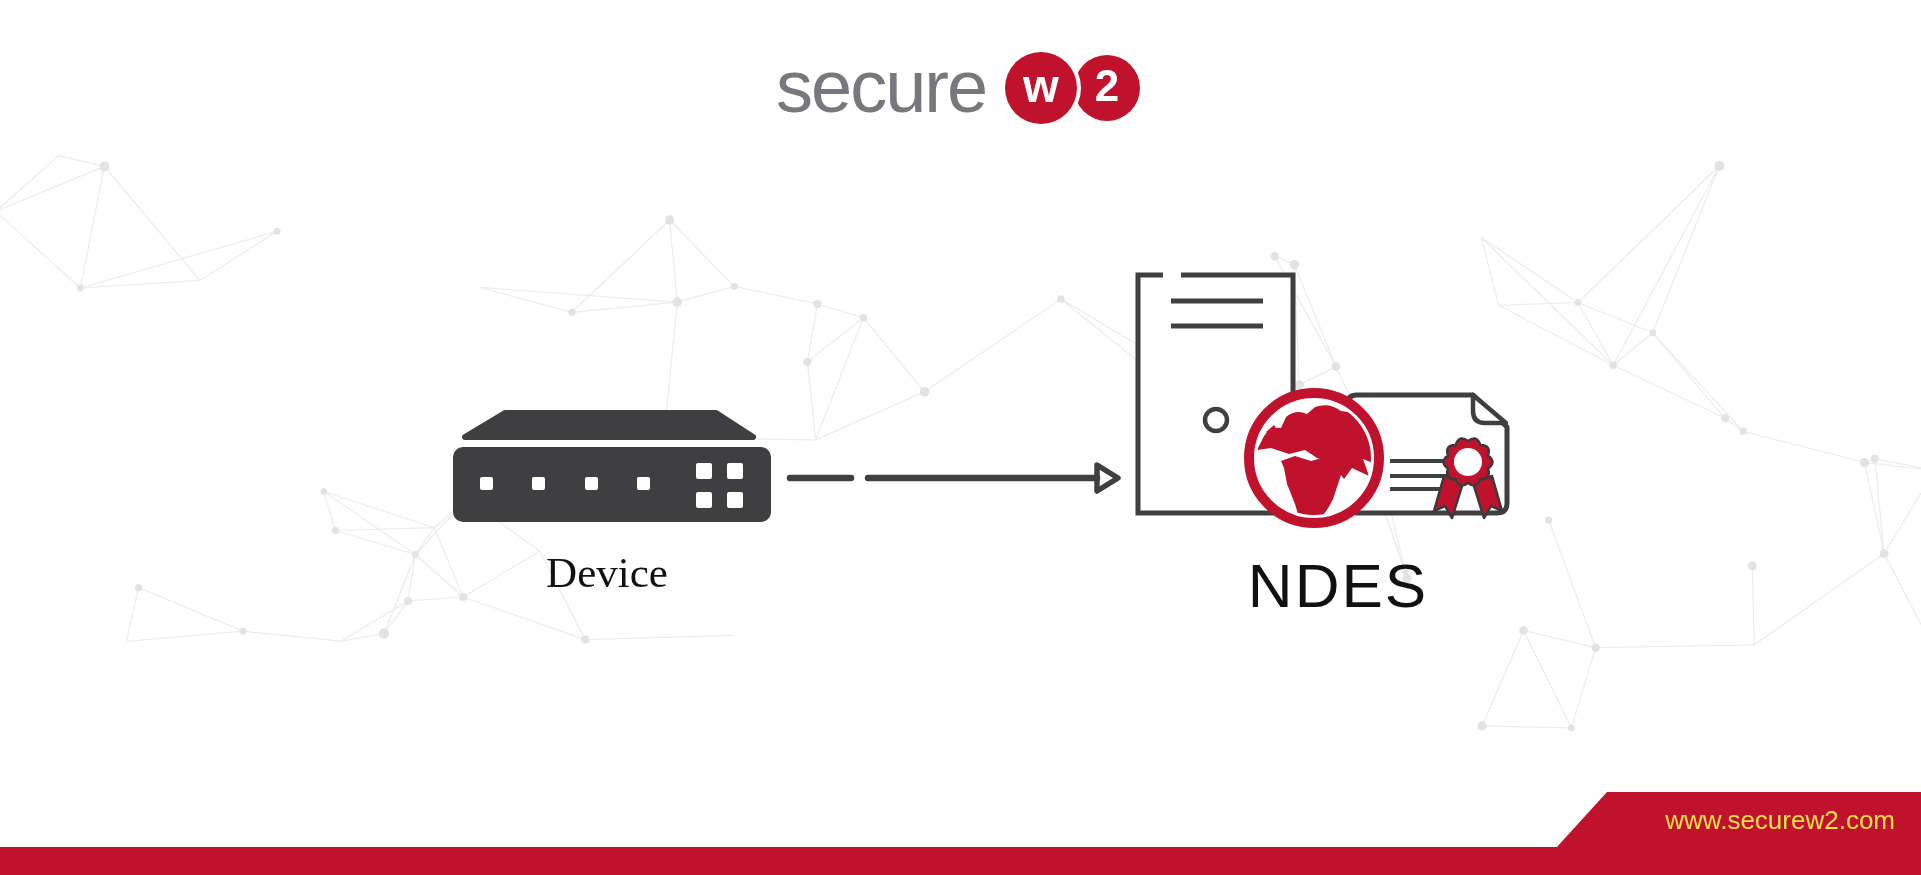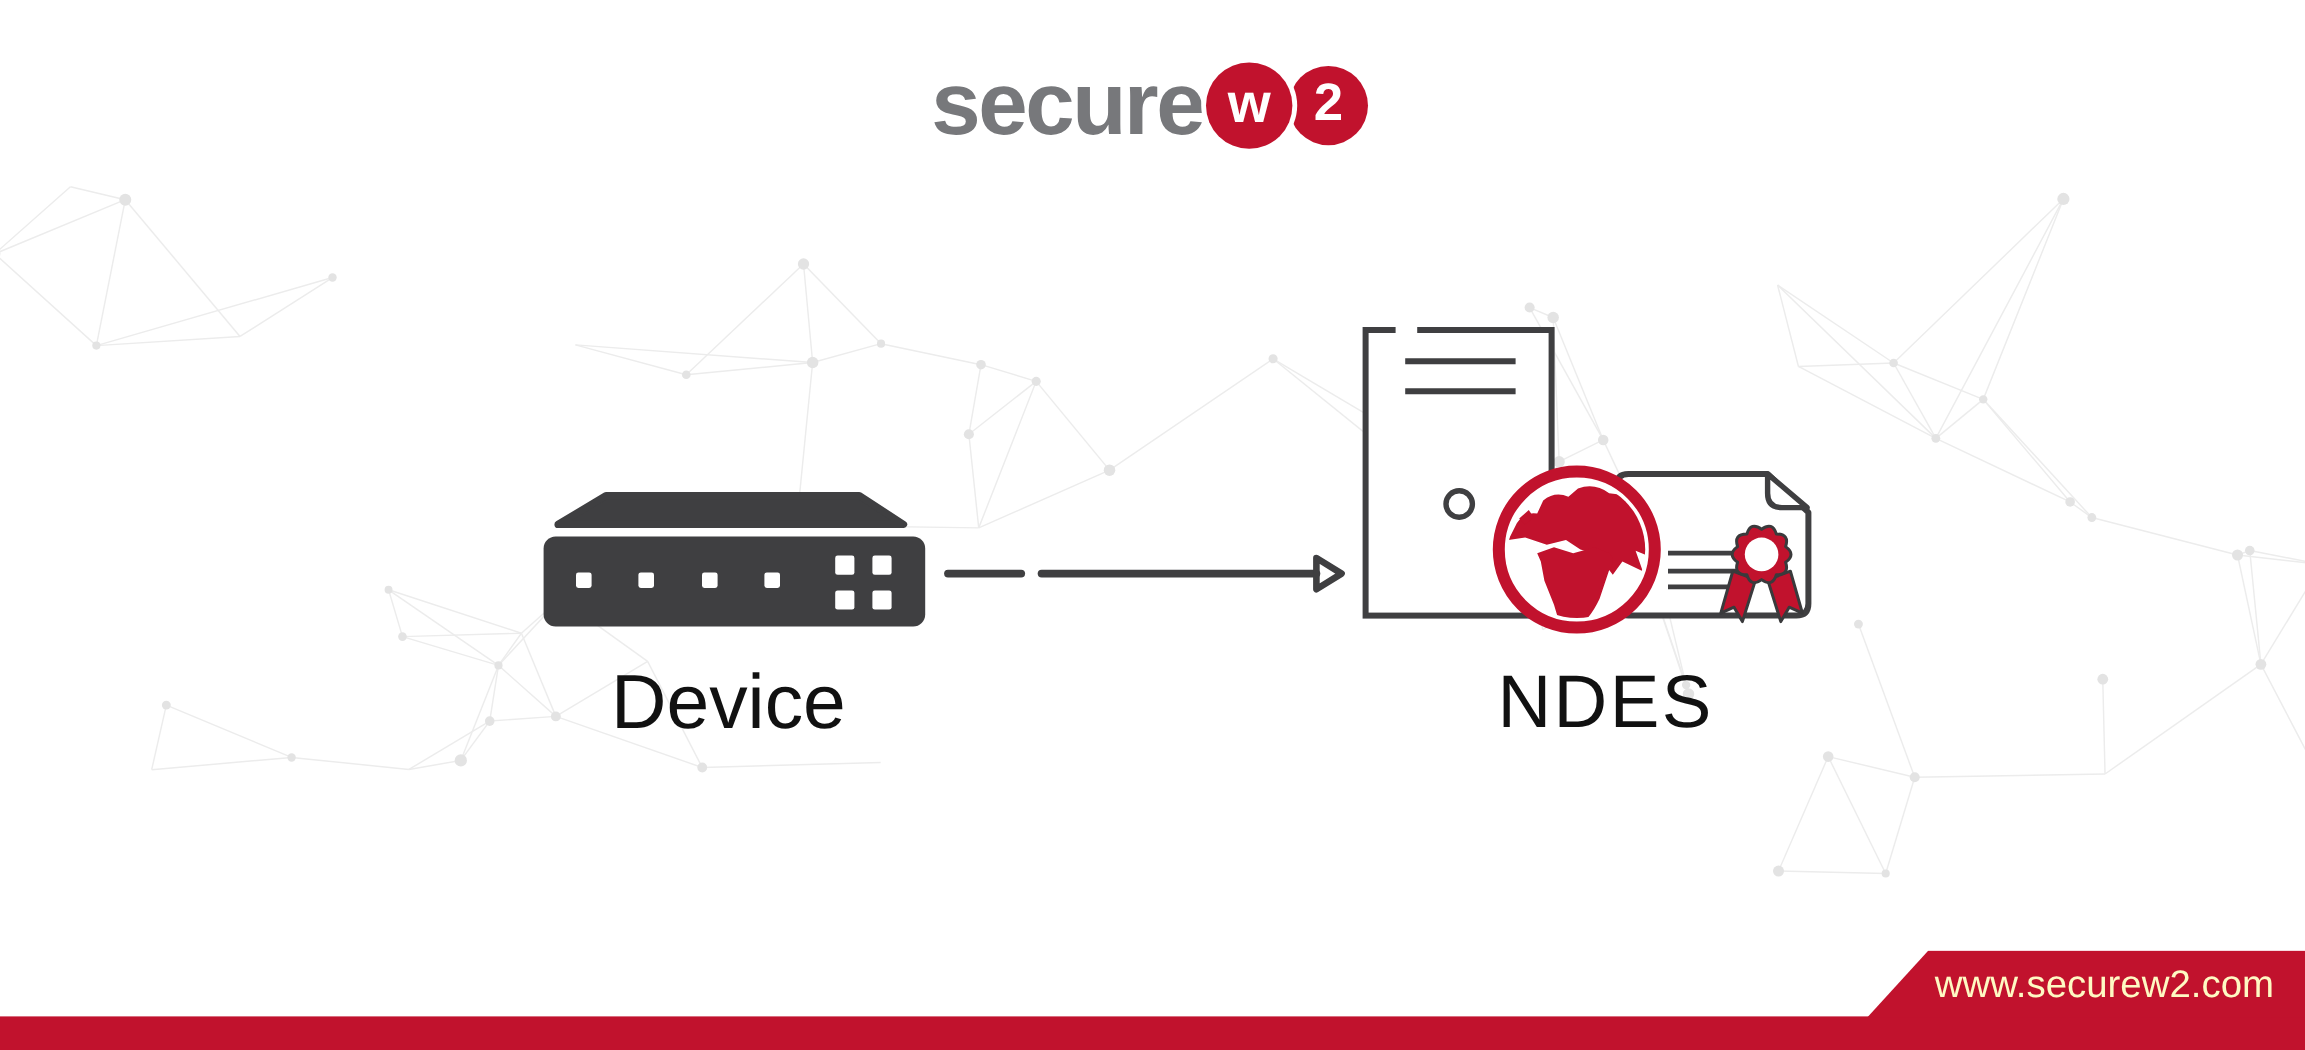--- a/index.html
+++ b/index.html
@@ -17,58 +17,58 @@
   }
   .stage svg{display:block;}
   #plexus{position:absolute;left:0;top:0;}
   #art{position:absolute;left:0;top:0;}
 
   
   .logo{position:absolute;left:0;top:0;}
   .logo-text{
     position:absolute;left:776px;top:50px;
     font-size:74px;line-height:1;letter-spacing:-2px;
-    color:var(--logo-gray);font-weight:700;
+    color:var(--logo-gray);font-weight:400;
   }
   .badge{
     position:absolute;border-radius:50%;background:var(--brand-red);
     display:flex;align-items:center;justify-content:center;
     color:#ffffff;font-weight:bold;
   }
   .badge-w{left:1005px;top:52px;width:72px;height:72px;box-shadow:0 0 0 4px #ffffff;z-index:2;font-size:46px;}
   .badge-2{left:1074px;top:55px;width:66px;height:66px;z-index:1;font-size:44px;}
   .badge span{transform:translateY(-2px);}
 
   
   .node-label{
     position:absolute;color:var(--label-ink);
     text-align:center;white-space:nowrap;transform:translateX(-50%);
   }
-  .device-label{left:607px;top:548px;font-size:64px;}
+  .device-label{left:607px;top:548px;font-size:43px;font-family:Liberation Serif, serif;}
   .ndes-label{left:1338px;top:550px;font-size:62px;letter-spacing:2px;text-align:center;}
 
   
   .fill-dark{fill:var(--icon-dark);}
   .stroke-dark{stroke:var(--icon-dark);}
   .fill-red{fill:var(--brand-red);}
   .stroke-red{stroke:var(--brand-red);}
 
   
   .footer-strip{
     position:absolute;left:0;top:847px;width:1921px;height:28px;
     background:var(--brand-red);
   }
   .footer-ribbon{
     position:absolute;left:1540px;top:792px;width:381px;height:56px;
     background:var(--brand-red);
     clip-path:polygon(67px 0,381px 0,381px 56px,16px 56px);
   }
   .footer-ribbon .url{
     position:absolute;right:26px;top:0;height:56px;line-height:56px;
-    color:#fef9c3;font-size:32px;white-space:nowrap;
+    color:#fde047;font-size:26px;white-space:nowrap;
   }
 </style>
 </head>
 <body>
 
 <div class="stage">
 
   <svg id="plexus" width="1921" height="875" viewBox="0 0 1921 875">
       <g stroke="var(--mesh-line)" stroke-width="1.2">
         <line x1="340.8" y1="641.2" x2="384.0" y2="633.7"></line>

